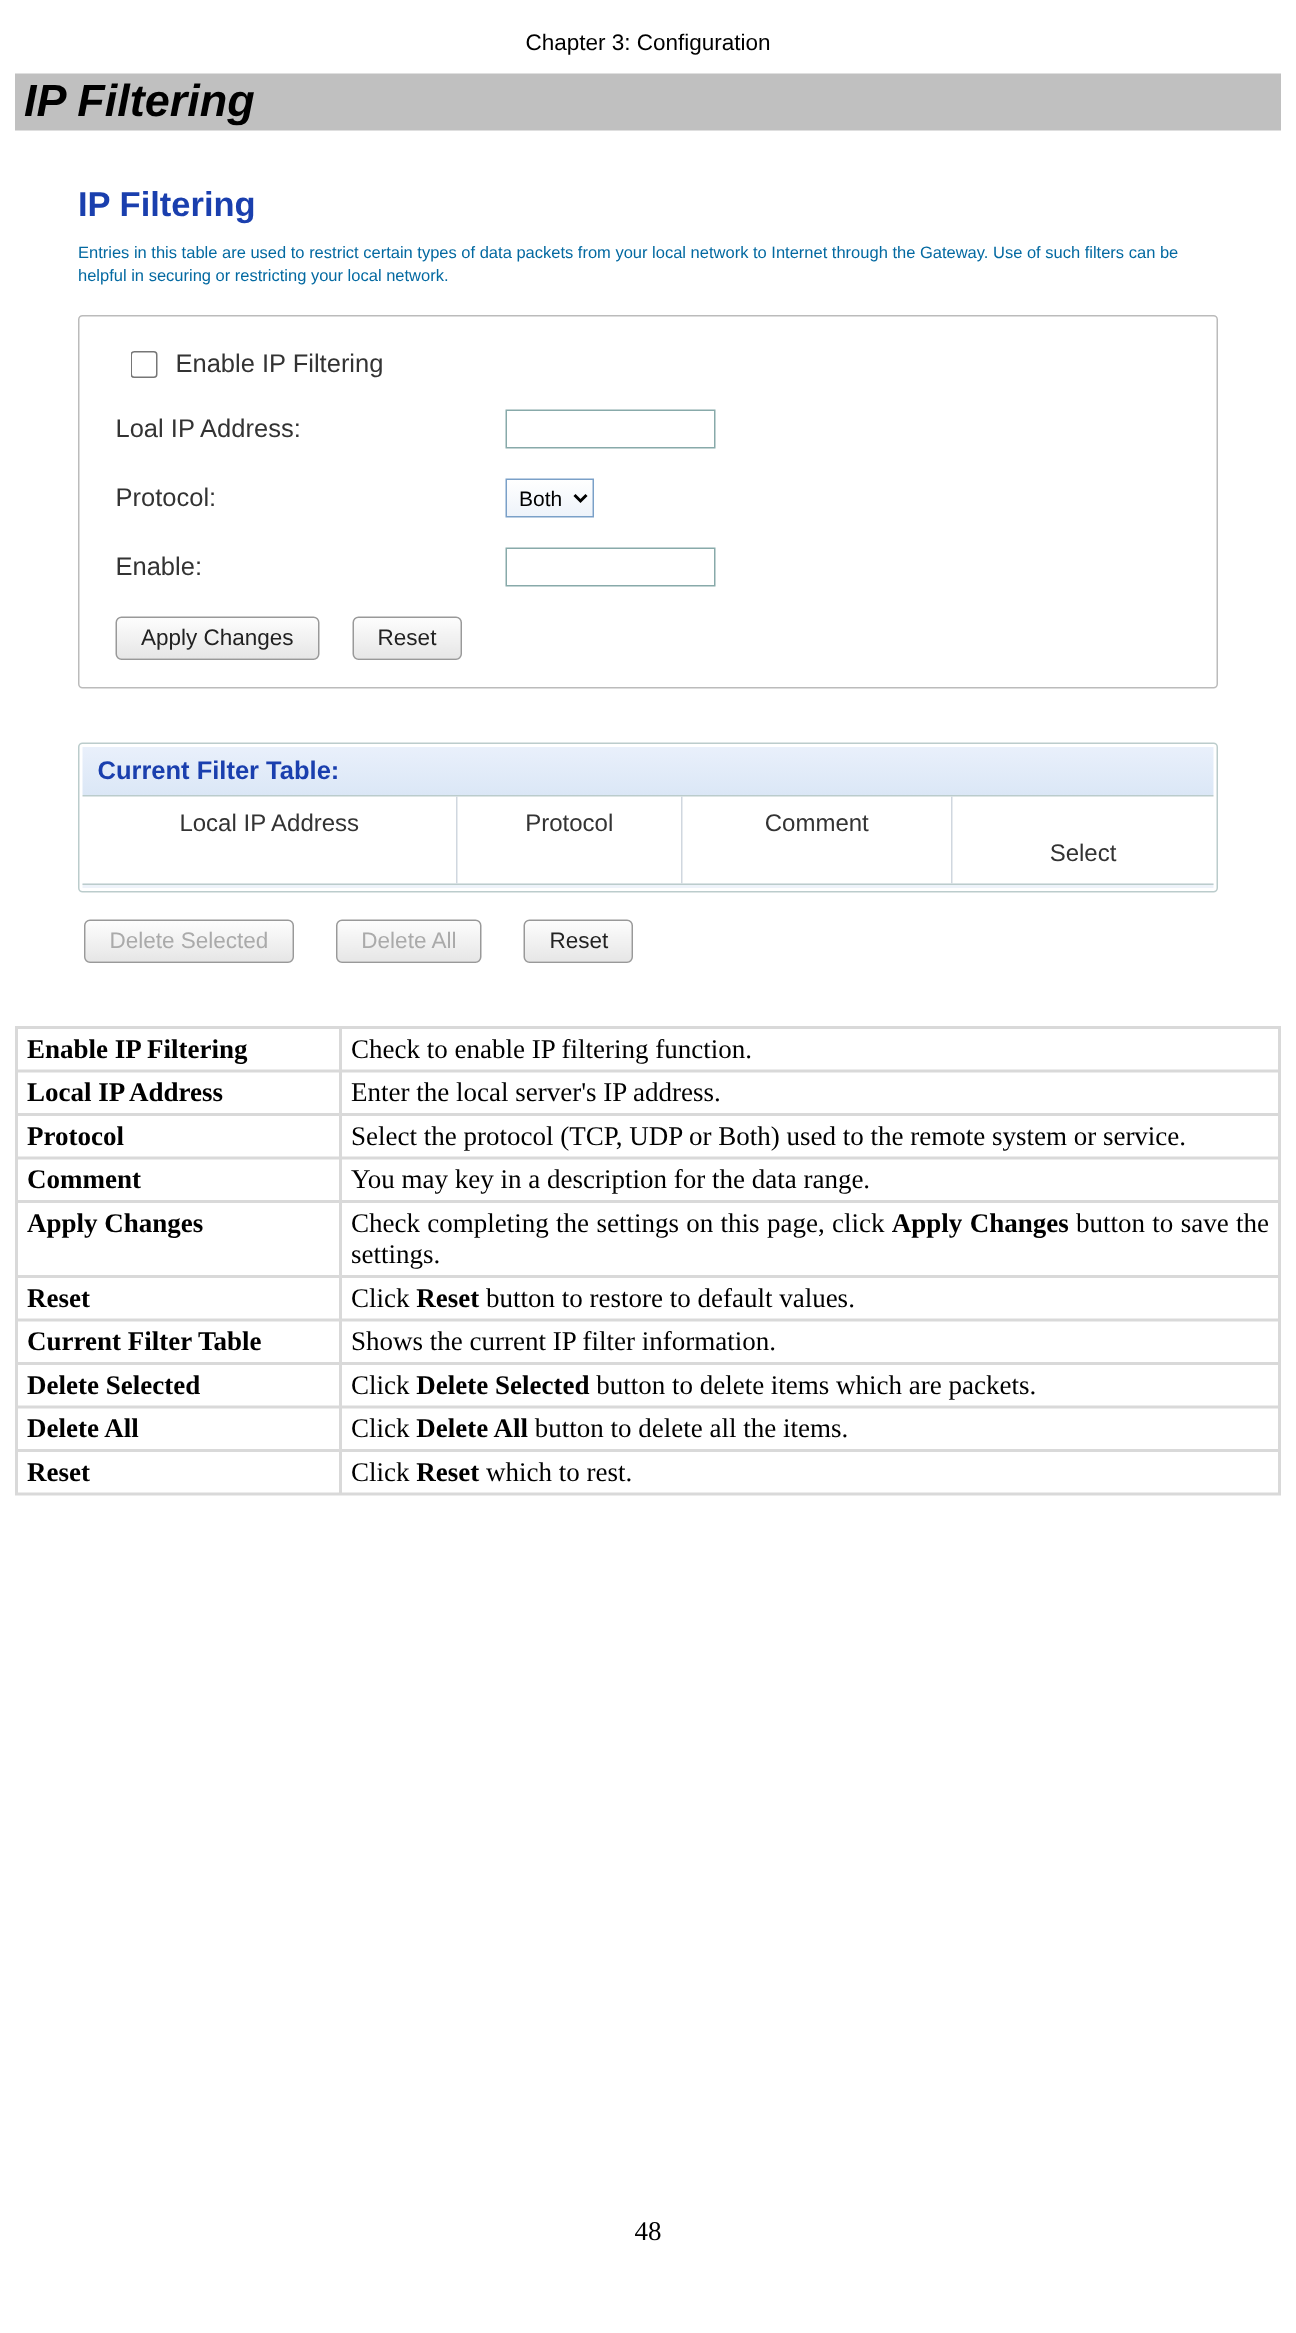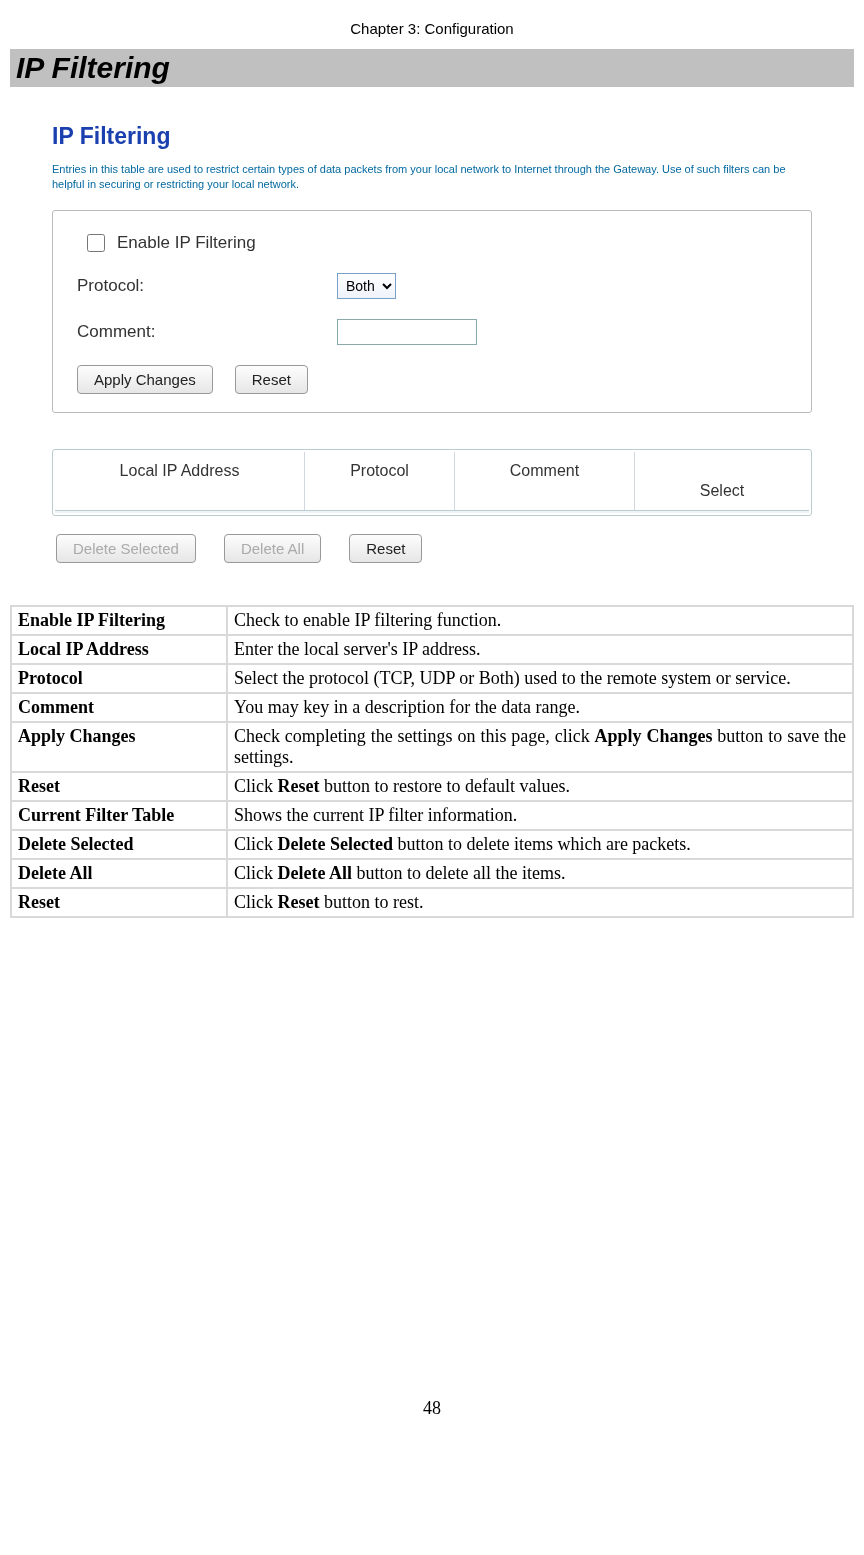--- a/index.html
+++ b/index.html
@@ -180,38 +180,43 @@
 <div class="screenshot-panel">
   <div class="panel-title">IP Filtering</div>
   <div class="panel-desc">Entries in this table are used to restrict certain types of data packets from your local network to Internet through the Gateway. Use of such filters can be helpful in securing or restricting your local network.</div>
 
   <div class="form-box">
     <div class="form-row checkbox-row">
       <input type="checkbox" style="">
       <span class="cblabel">Enable IP Filtering</span>
     </div>
     <div class="form-row">
+      <span class="lbl">Loal IP Address:</span>
+      <span class="ctrl"><input type="text" value="" style=""></span>
+    </div>
+    <div class="form-row">
       <span class="lbl">Protocol:</span>
       <span class="ctrl">
         <select>
           <option>Both</option>
         </select>
       </span>
     </div>
     <div class="form-row">
-      <span class="lbl">Comment:</span>
+      <span class="lbl">Enable:</span>
       <span class="ctrl"><input type="text" value="" style=""></span>
     </div>
     <div class="btn-row">
       <button class="btn">Apply Changes</button>
       <button class="btn">Reset</button>
     </div>
   </div>
 
   <div class="filter-table-wrap">
+    <div class="filter-table-title">Current Filter Table:</div>
     <div class="filter-table-head">
       <div class="c1">Local IP Address</div>
       <div class="c2">Protocol</div>
       <div class="c3">Comment</div>
       <div class="c4">Select</div>
     </div>
     <div class="filter-table-divider"></div>
   </div>
 
   <div class="btn-row2">
@@ -254,18 +259,18 @@
   <tr>
     <td class="term">Delete Selected</td>
     <td class="def"><span>Click </span><span class="def-bold">Delete Selected</span><span> button to delete items which are packets.</span></td>
   </tr>
   <tr>
     <td class="term">Delete All</td>
     <td class="def"><span>Click </span><span class="def-bold">Delete All</span><span> button to delete all the items.</span></td>
   </tr>
   <tr>
     <td class="term">Reset</td>
-    <td class="def"><span>Click </span><span class="def-bold">Reset</span><span> button to rest.</span></td>
+    <td class="def"><span>Click </span><span class="def-bold">Reset</span><span> which to rest.</span></td>
   </tr>
 </tbody>
   </table>
 
 <div class="page-number">48</div>
 
 </body></html>

